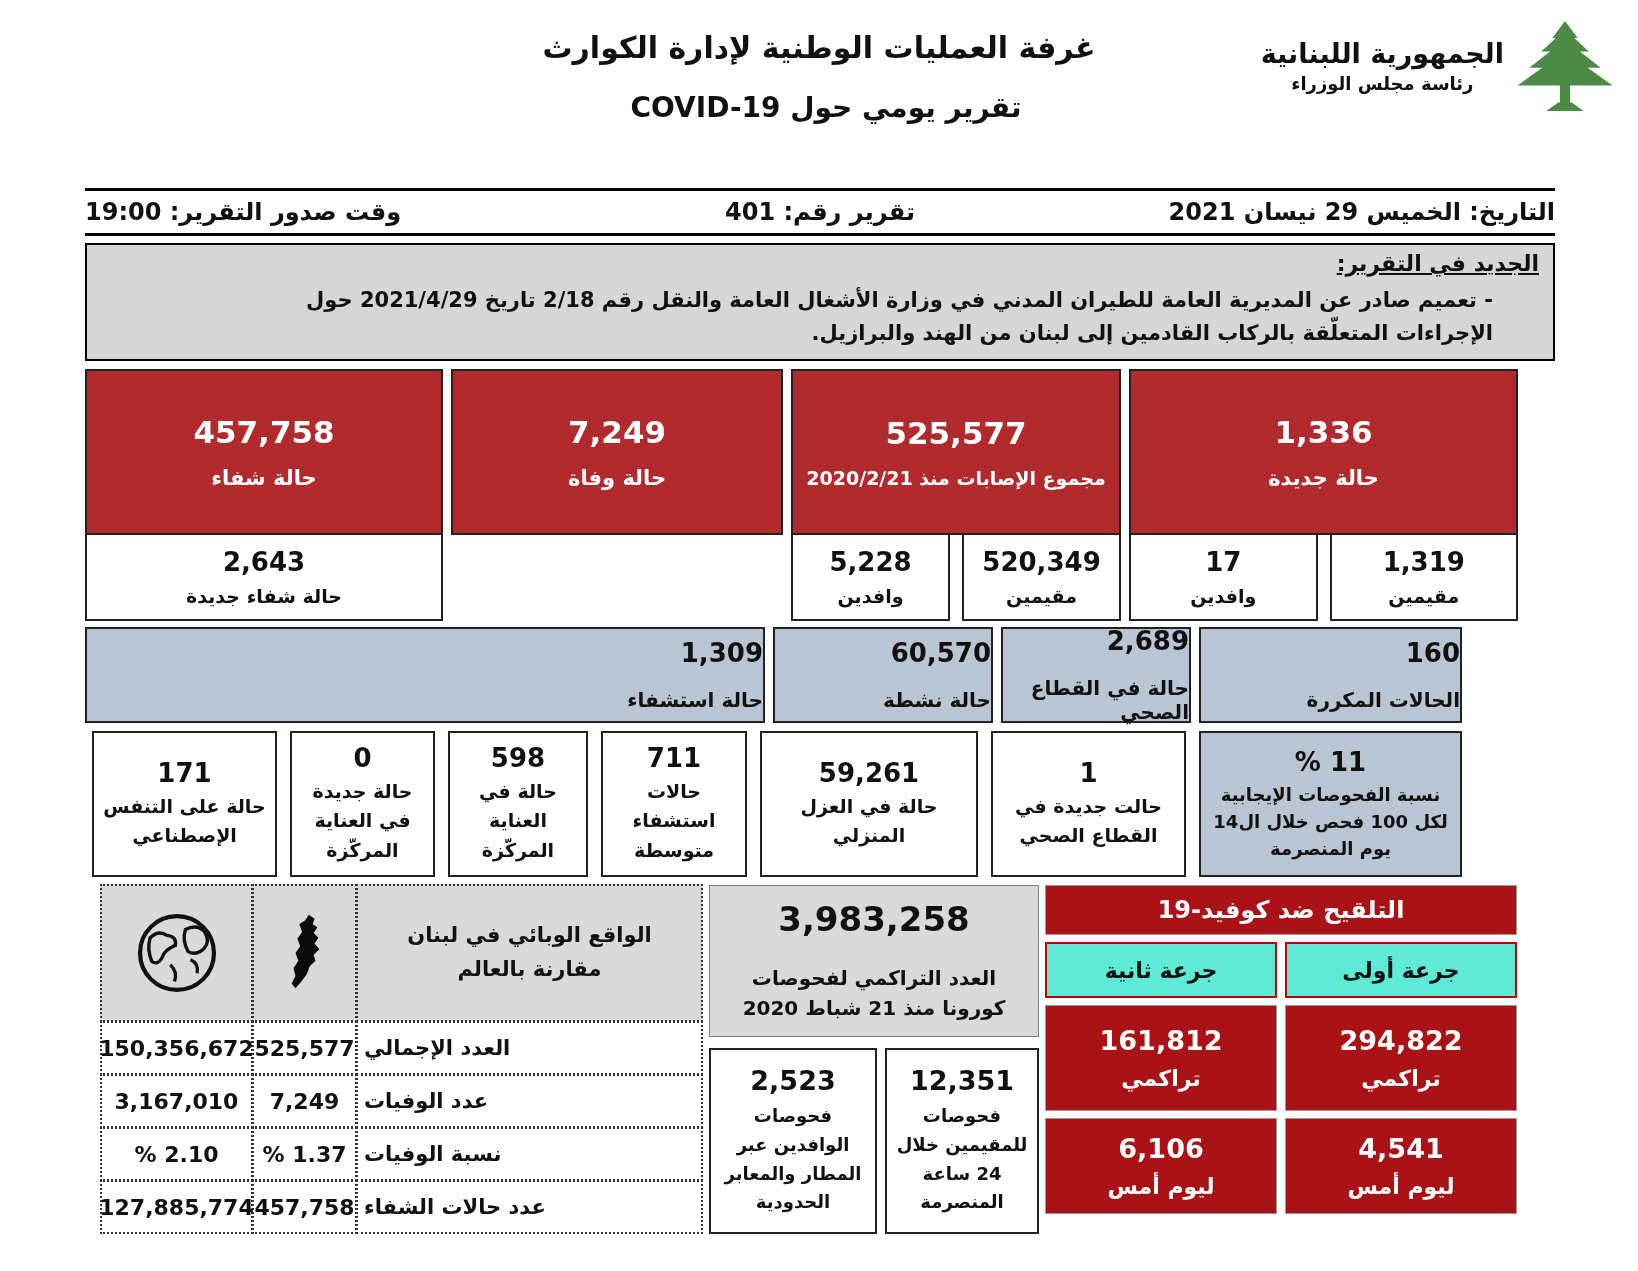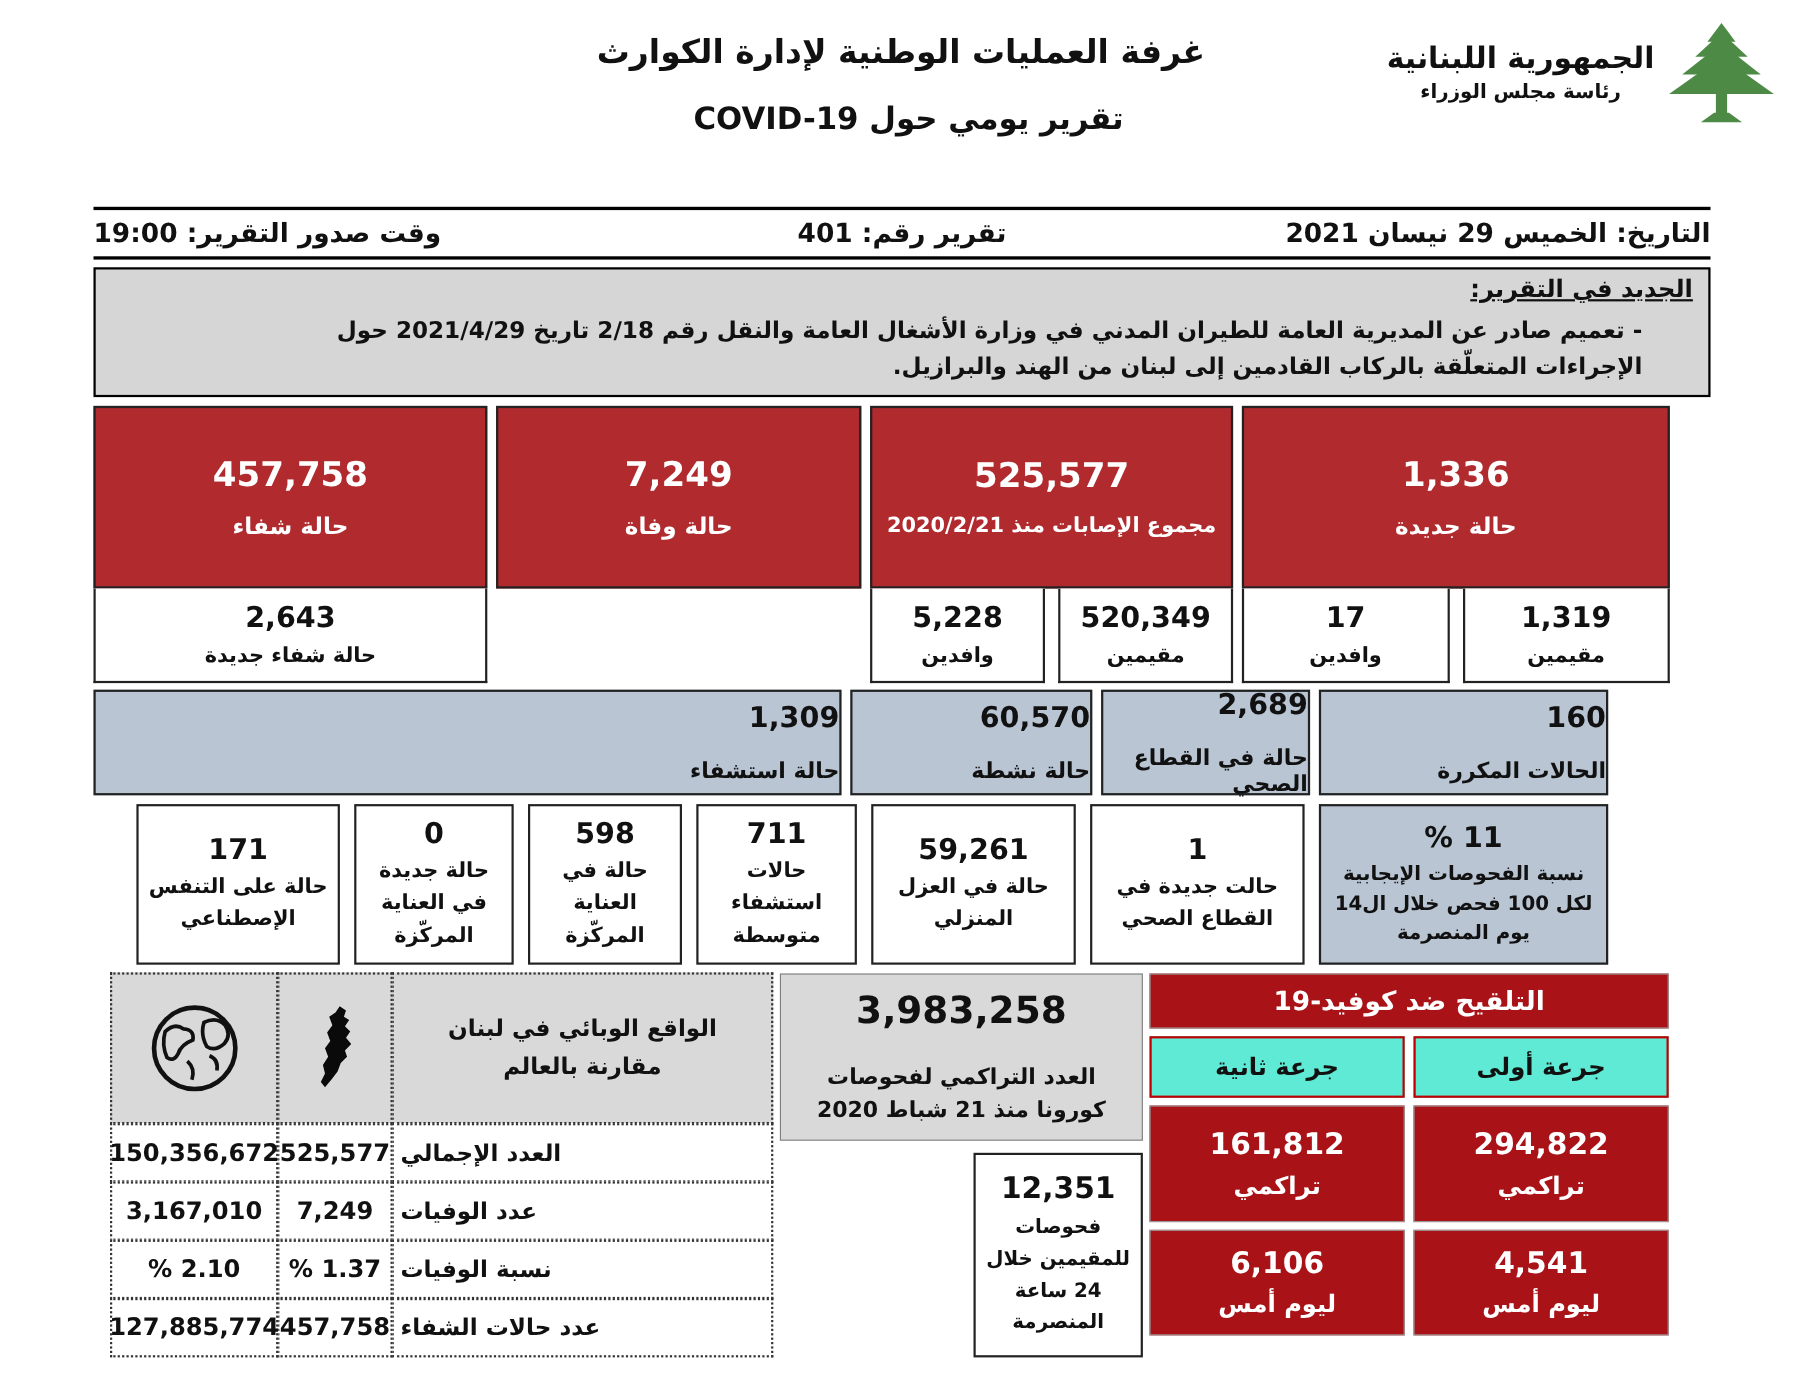--- a/index.html
+++ b/index.html
@@ -72,21 +72,21 @@
   .det-row{direction:rtl;display:flex;gap:13px;width:1377px;margin:8px 97px 0 auto;}
   .det-box{
     background:#fff;border:2px solid #222;height:146px;box-sizing:border-box;
     display:flex;flex-direction:column;align-items:center;justify-content:center;gap:4px;
     text-align:center;padding:14px 6px;
   }
   .det-box .v{font-size:26px;font-weight:bold;}
   .det-box .l{font-size:19px;font-weight:bold;line-height:1.55;}
   .det-box.hl{background:#b9c5d3;}
   .det-box.hl .l{font-size:18px;line-height:1.5;}
-  .d1{width:263px;} .d2{width:195px;} .d3{width:186px;} .d4{width:146px;}
+  .d1{width:263px;} .d2{width:195px;} .d3{width:218px;} .d4{width:146px;}
   .d5{width:140px;} .d6{width:145px;} .d7{width:185px;}
   
   .bottom{direction:rtl;display:flex;gap:6px;width:1432px;margin:8px 40px 0 auto;align-items:flex-start;}
   
   .vax{width:472px;}
   .vax-header{
     background:#a91318;color:#fff;border:1px solid #999;height:48px;
     display:flex;align-items:center;justify-content:center;
     font-size:24px;font-weight:bold;
   }
@@ -312,20 +312,24 @@
       <section class="tests">
         <div class="tests-total">
           <div class="v">3,983,258</div>
           <div class="l">العدد التراكمي لفحوصات كورونا منذ 21 شباط 2020</div>
         </div>
         <div class="tests-row">
           <div class="test-box tb1">
             <div class="v">12,351</div>
             <div class="l">فحوصات للمقيمين خلال 24 ساعة المنصرمة</div>
           </div>
+          <div class="test-box tb2">
+            <div class="v">2,523</div>
+            <div class="l">فحوصات الوافدين عبر المطار والمعابر الحدودية</div>
+          </div>
         </div>
       </section>
 
       <section class="cmp">
         <div class="head">
           <div class="cmp-title">الواقع الوبائي في لبنان مقارنة بالعالم</div>
         </div>
         <div class="head">
           <svg class="lebmap" viewBox="0 0 44 84">
             <path fill="#0a0a0a" d="M26 2 L32 6 L30 12 L35 15 L31 21 L36 26 L32 32 L37 38 L31 44 L33 50 L27 56 L24 64 L18 72 L12 79 L8 74 L12 66 L10 58 L15 50 L12 42 L17 35 L14 27 L19 20 L16 12 L22 8 Z"></path>

